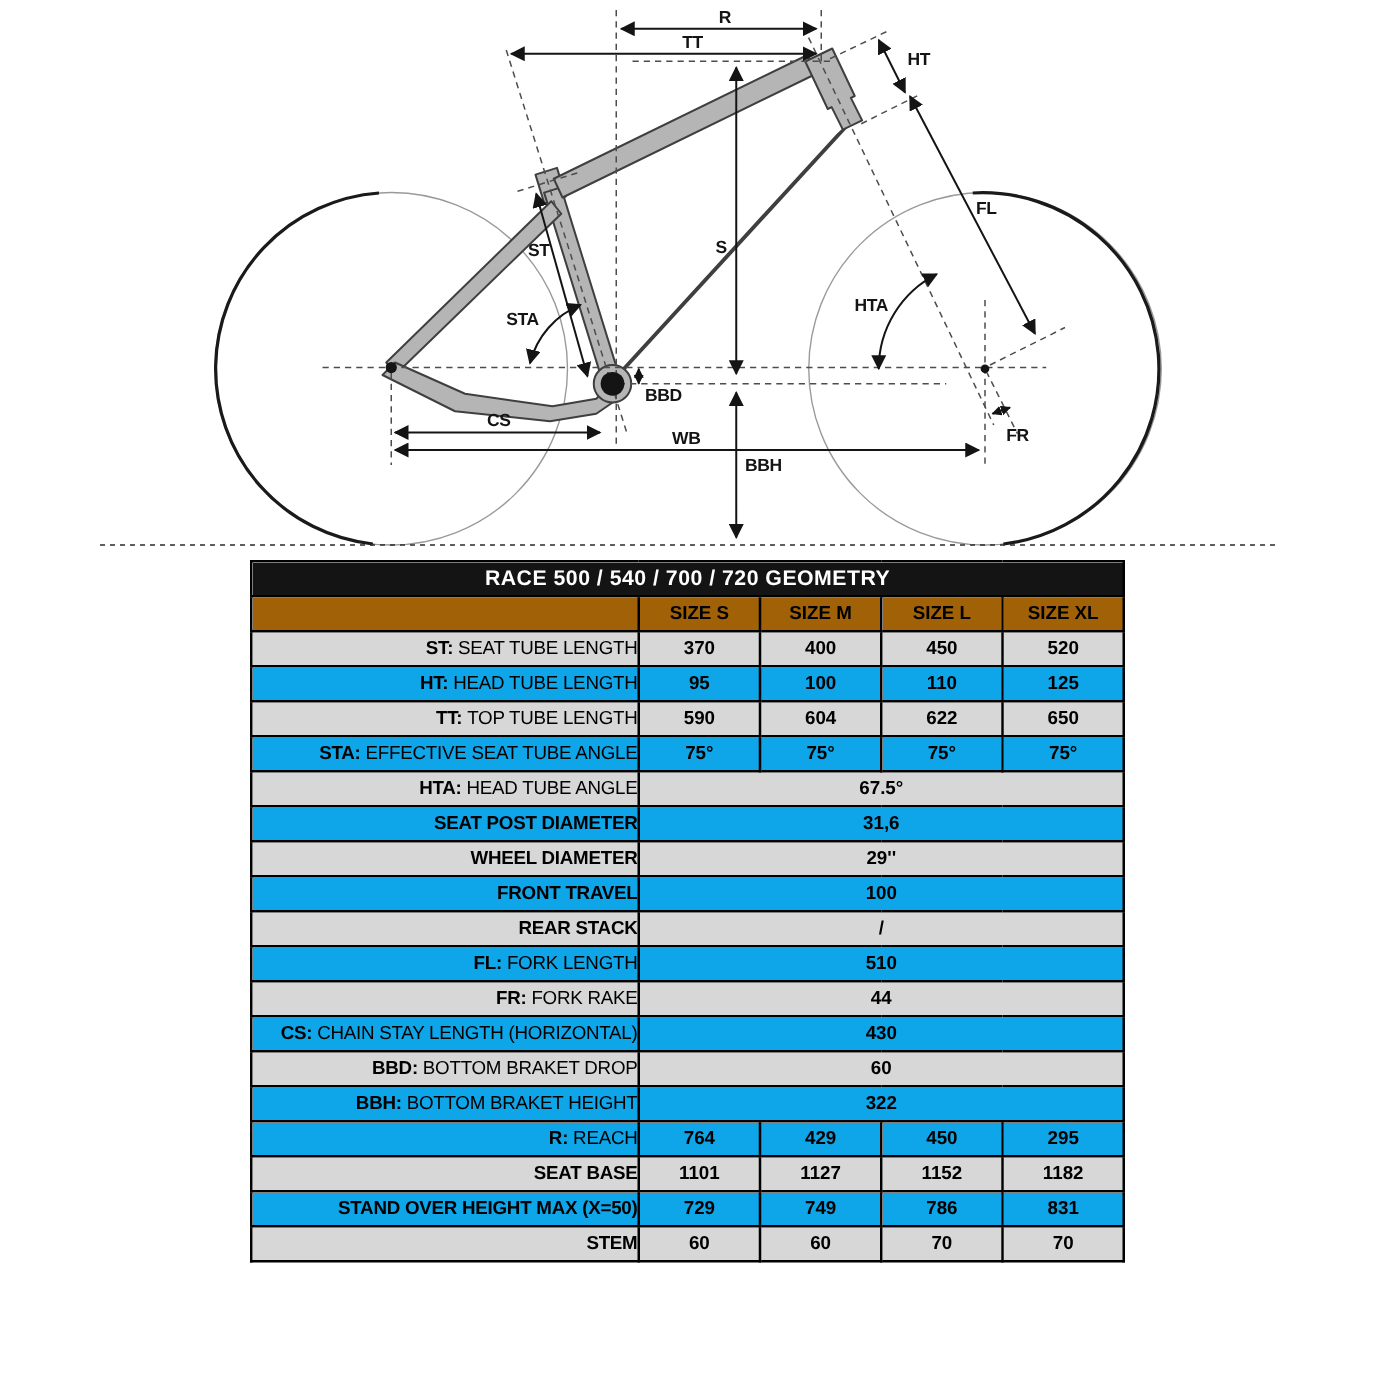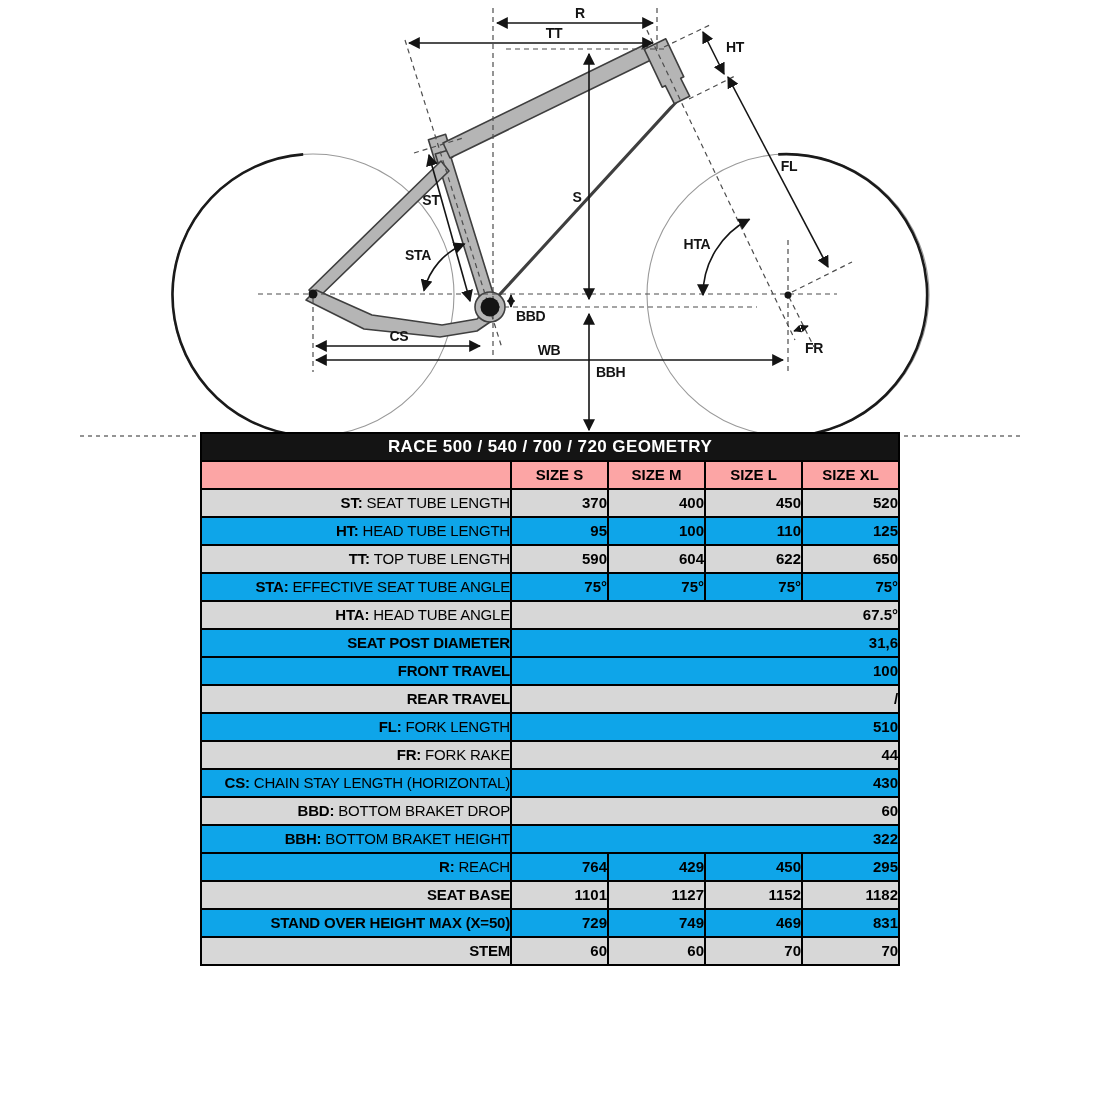--- a/index.html
+++ b/index.html
@@ -1,27 +1,27 @@
 <!DOCTYPE html>
 <html><head>
 <meta charset="utf-8">
 <style>
   html,body{margin:0;padding:0;background:#fff}
   body{width:1100px;height:1100px;font-family:"Liberation Sans",sans-serif;-webkit-font-smoothing:antialiased}
   .stage{position:relative;width:1100px;height:1100px;overflow:hidden}
   .diagram{position:absolute;left:0;top:0}
   .diagram text{font-family:"Liberation Sans",sans-serif;font-weight:bold;font-size:14px;fill:#141414;letter-spacing:-0.3px}
-  .tblwrap{position:absolute;left:200px;top:432px;width:698px}
+  .tblwrap{position:absolute;left:200px;top:448px;width:698px}
   table.geo{border-collapse:collapse;width:698px;table-layout:fixed;border:2px solid #000}
   .geo th,.geo td{border:2px solid #000;height:26px;padding:0;line-height:1.05;overflow:hidden;white-space:nowrap}
   .geo .title-row th{background:#141414;color:#fff;font-size:17px;font-weight:bold;letter-spacing:.4px;text-align:center}
-  .geo .head-row th{background:#fca5a5;font-size:15px;font-weight:bold;text-align:center}
+  .geo .head-row th{background:#a16207;font-size:15px;font-weight:bold;text-align:center}
   .geo td.lbl{background:inherit;text-align:right;padding-left:7px;font-size:15px;font-weight:normal;letter-spacing:-0.2px}
   .geo td.lbl b{font-weight:bold}
-  .geo td.val{text-align:right;font-weight:bold;font-size:15px}
+  .geo td.val{text-align:center;font-weight:bold;font-size:15px}
   .geo tbody tr.g{background:#d7d7d7}
   .geo tbody tr.w{background:#0ea5e9}
 </style>
 </head>
 <body>
 
 <div class="stage">
 
   <svg class="diagram" width="1100" height="450" viewBox="0 0 1100 450">
     <defs>
@@ -167,26 +167,30 @@
             <td class="val">75°</td>
           </tr>
           <tr class="g">
             <td class="lbl"><b>HTA: </b>HEAD TUBE ANGLE</td>
             <td colspan="4" class="val">67.5°</td>
           </tr>
           <tr class="w">
             <td class="lbl"><b>SEAT POST DIAMETER</b></td>
             <td colspan="4" class="val">31,6</td>
           </tr>
+          <tr class="g">
+            <td class="lbl"><b>WHEEL DIAMETER</b></td>
+            <td colspan="4" class="val">29''</td>
+          </tr>
           <tr class="w">
             <td class="lbl"><b>FRONT TRAVEL</b></td>
             <td colspan="4" class="val">100</td>
           </tr>
           <tr class="g">
-            <td class="lbl"><b>REAR TRAVEL</b></td>
+            <td class="lbl"><b>REAR STACK</b></td>
             <td colspan="4" class="val">/</td>
           </tr>
           <tr class="w">
             <td class="lbl"><b>FL: </b>FORK LENGTH</td>
             <td colspan="4" class="val">510</td>
           </tr>
           <tr class="g">
             <td class="lbl"><b>FR: </b>FORK RAKE</td>
             <td colspan="4" class="val">44</td>
           </tr>
@@ -213,21 +217,21 @@
             <td class="lbl"><b>SEAT BASE</b></td>
             <td class="val">1101</td>
             <td class="val">1127</td>
             <td class="val">1152</td>
             <td class="val">1182</td>
           </tr>
           <tr class="w">
             <td class="lbl"><b>STAND OVER HEIGHT MAX (X=50)</b></td>
             <td class="val">729</td>
             <td class="val">749</td>
-            <td class="val">469</td>
+            <td class="val">786</td>
             <td class="val">831</td>
           </tr>
           <tr class="g">
             <td class="lbl"><b>STEM</b></td>
             <td class="val">60</td>
             <td class="val">60</td>
             <td class="val">70</td>
             <td class="val">70</td>
           </tr>
         </tbody>

